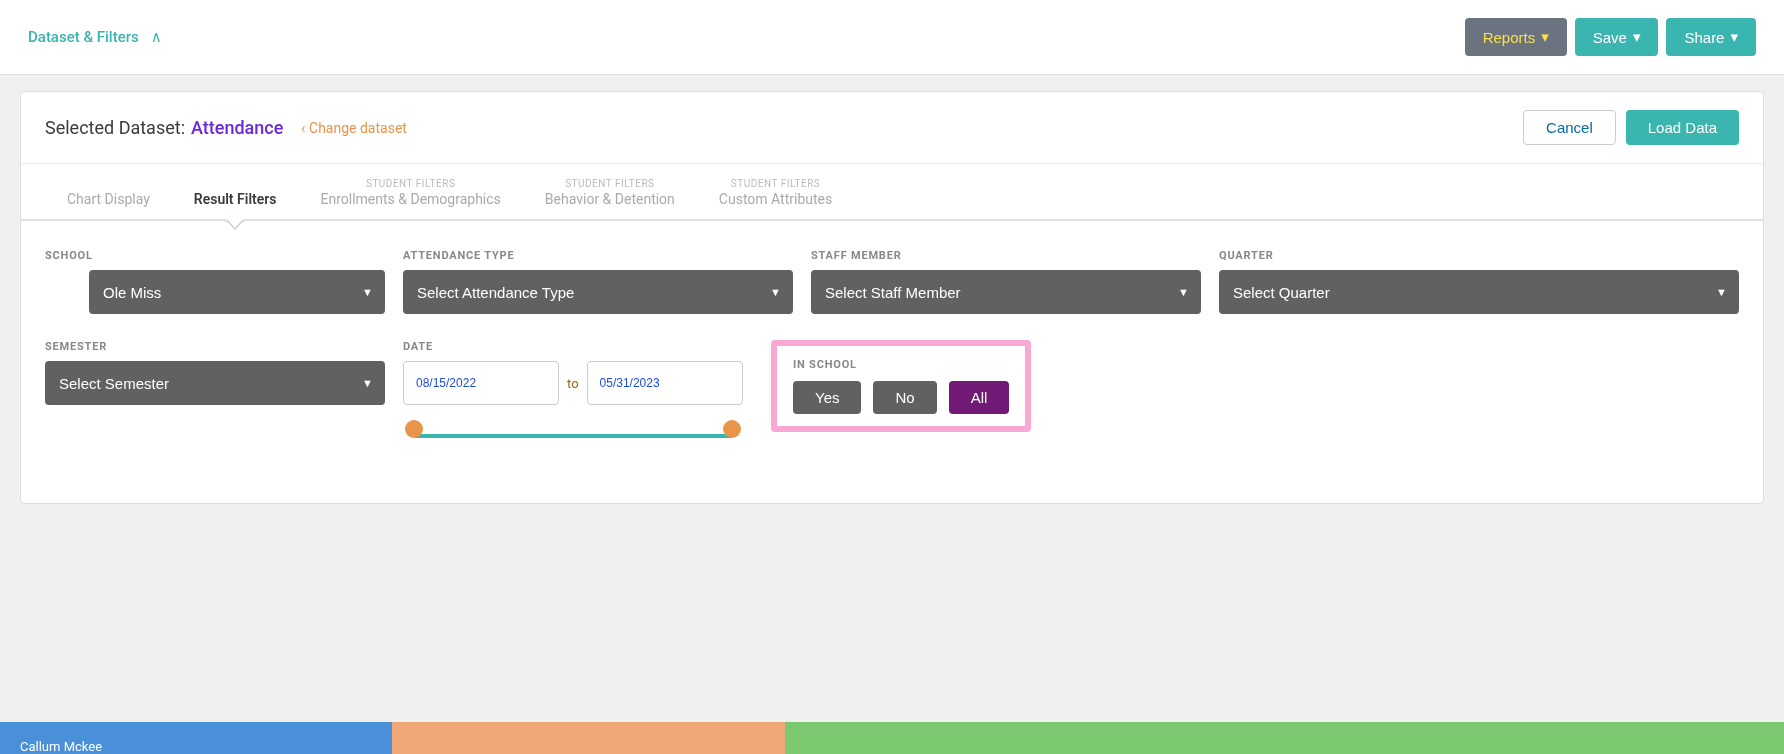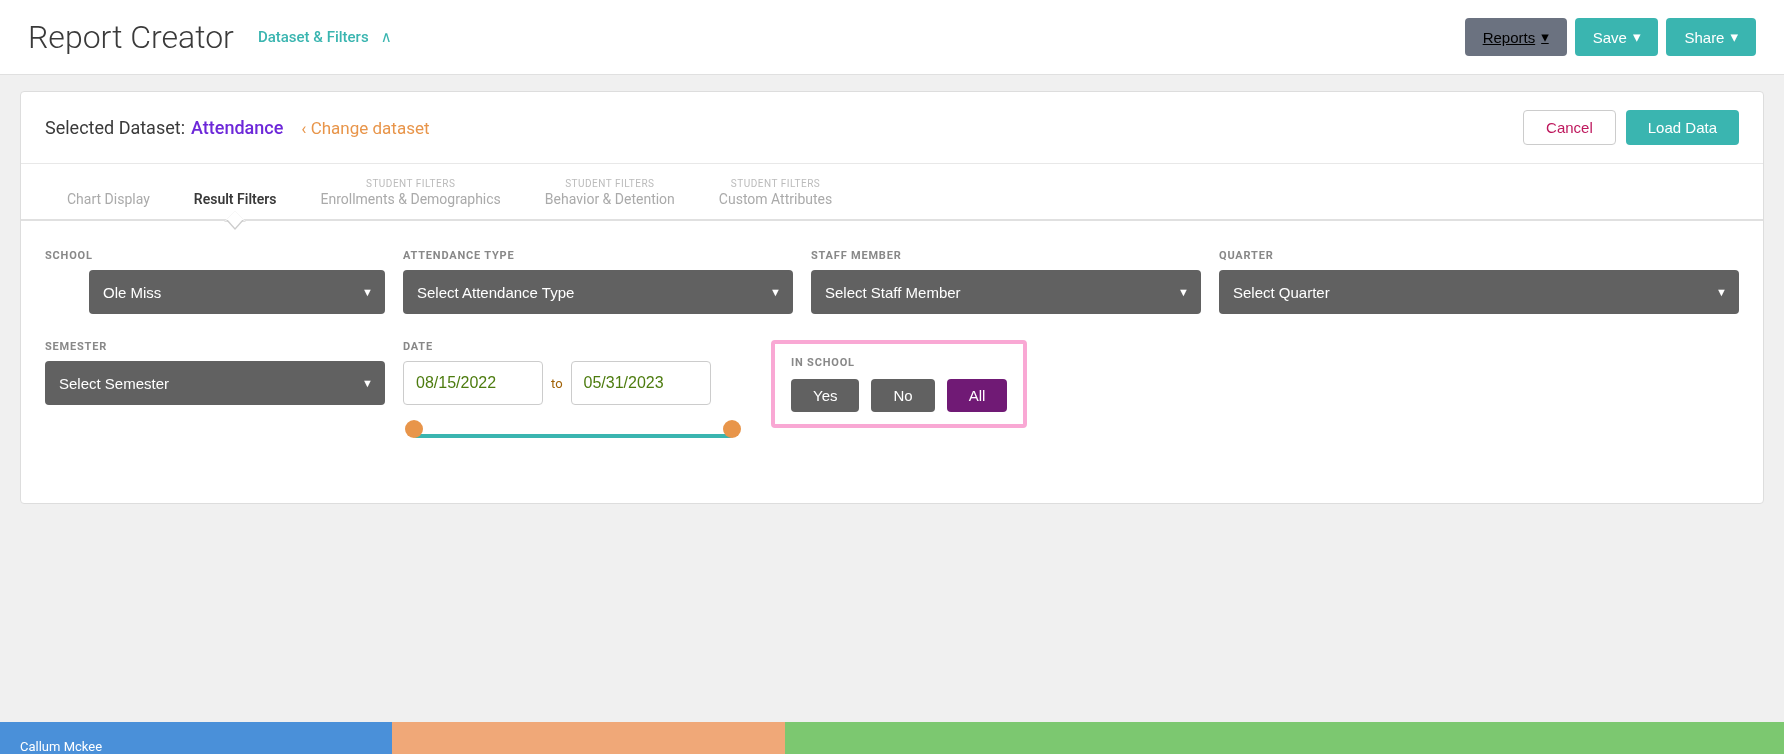--- a/index.html
+++ b/index.html
@@ -33,30 +33,29 @@
       align-items: center;
       gap: 12px;
     }
     .header-actions {
       margin-left: auto;
       display: flex;
       gap: 8px;
     }
     .btn-gray {
       background: #6b7280;
-      color: #000000;
+      color: #fde047;
       border: none;
       padding: 10px 18px;
       font-size: 15px;
       border-radius: 4px;
       cursor: pointer;
       display: flex;
       align-items: center;
       gap: 6px;
-      text-decoration: underline;
     }
     .btn-teal {
       background: #3ab5b0;
       color: #fff;
       border: none;
       padding: 10px 18px;
       font-size: 15px;
       border-radius: 4px;
       cursor: pointer;
       display: flex;
@@ -85,32 +84,32 @@
       font-weight: 400;
     }
     .selected-dataset-value {
       color: #6d28d9;
       font-size: 18px;
       font-weight: 500;
       margin-left: 6px;
     }
     .change-dataset-link {
       color: #e8954a;
-      font-size: 17px;
+      font-size: 14px;
       margin-left: 18px;
       cursor: pointer;
     }
     .card-header-actions {
       margin-left: auto;
       display: flex;
       gap: 10px;
     }
     .btn-cancel {
       background: #fff;
-      color: #be185d;
+      color: #0369a1;
       border: 1px solid #ccc;
       padding: 8px 22px;
       font-size: 15px;
       border-radius: 4px;
       cursor: pointer;
     }
     .btn-load {
       background: #3ab5b0;
       color: #fff;
       border: none;
@@ -240,23 +239,23 @@
     .filter-group.date { flex: 0 0 340px; }
     .date-range-inputs {
       display: flex;
       align-items: center;
       gap: 8px;
     }
     .date-input {
       border: 1px solid #ccc;
       border-radius: 4px;
       padding: 10px 12px;
-      font-size: 16px;
-      color: #4d7c0f;
-      width: 140px;
+      font-size: 12px;
+      color: #1d4ed8;
+      width: 156px;
       min-height: 44px;
     }
     .date-to {
       font-size: 13px;
       color: #a16207;
     }
 
     
     .slider-container {
       margin-top: 10px;
@@ -270,21 +269,21 @@
       border-radius: 50%;
       position: absolute;
       top: -7px;
       cursor: pointer;
     }
     .slider-thumb.left { left: 0; }
     .slider-thumb.right { right: 0; }
 
     
     .in-school-box {
-      border: 4px solid #f9a8d4;
+      border: 6px solid #f9a8d4;
       border-radius: 4px;
       padding: 12px 16px;
       display: flex;
       flex-direction: column;
       gap: 10px;
     }
     .in-school-label {
       font-size: 11px;
       font-weight: 700;
       text-transform: uppercase;
@@ -329,21 +328,20 @@
       left: 20px;
       font-size: 13px;
       color: #fff;
       z-index: 10;
     }
   </style>
 </head>
 <body>
 
 <div class="header">
-  <h1 class="header-title">Report Creator</h1>
   <a class="dataset-filters-link">
     <span>Dataset &amp; Filters</span>
     <span>∧</span>
   </a>
   <div class="header-actions">
     <button class="btn-gray">
       <span>Reports</span>
       <span>▾</span>
     </button>
     <button class="btn-teal">

